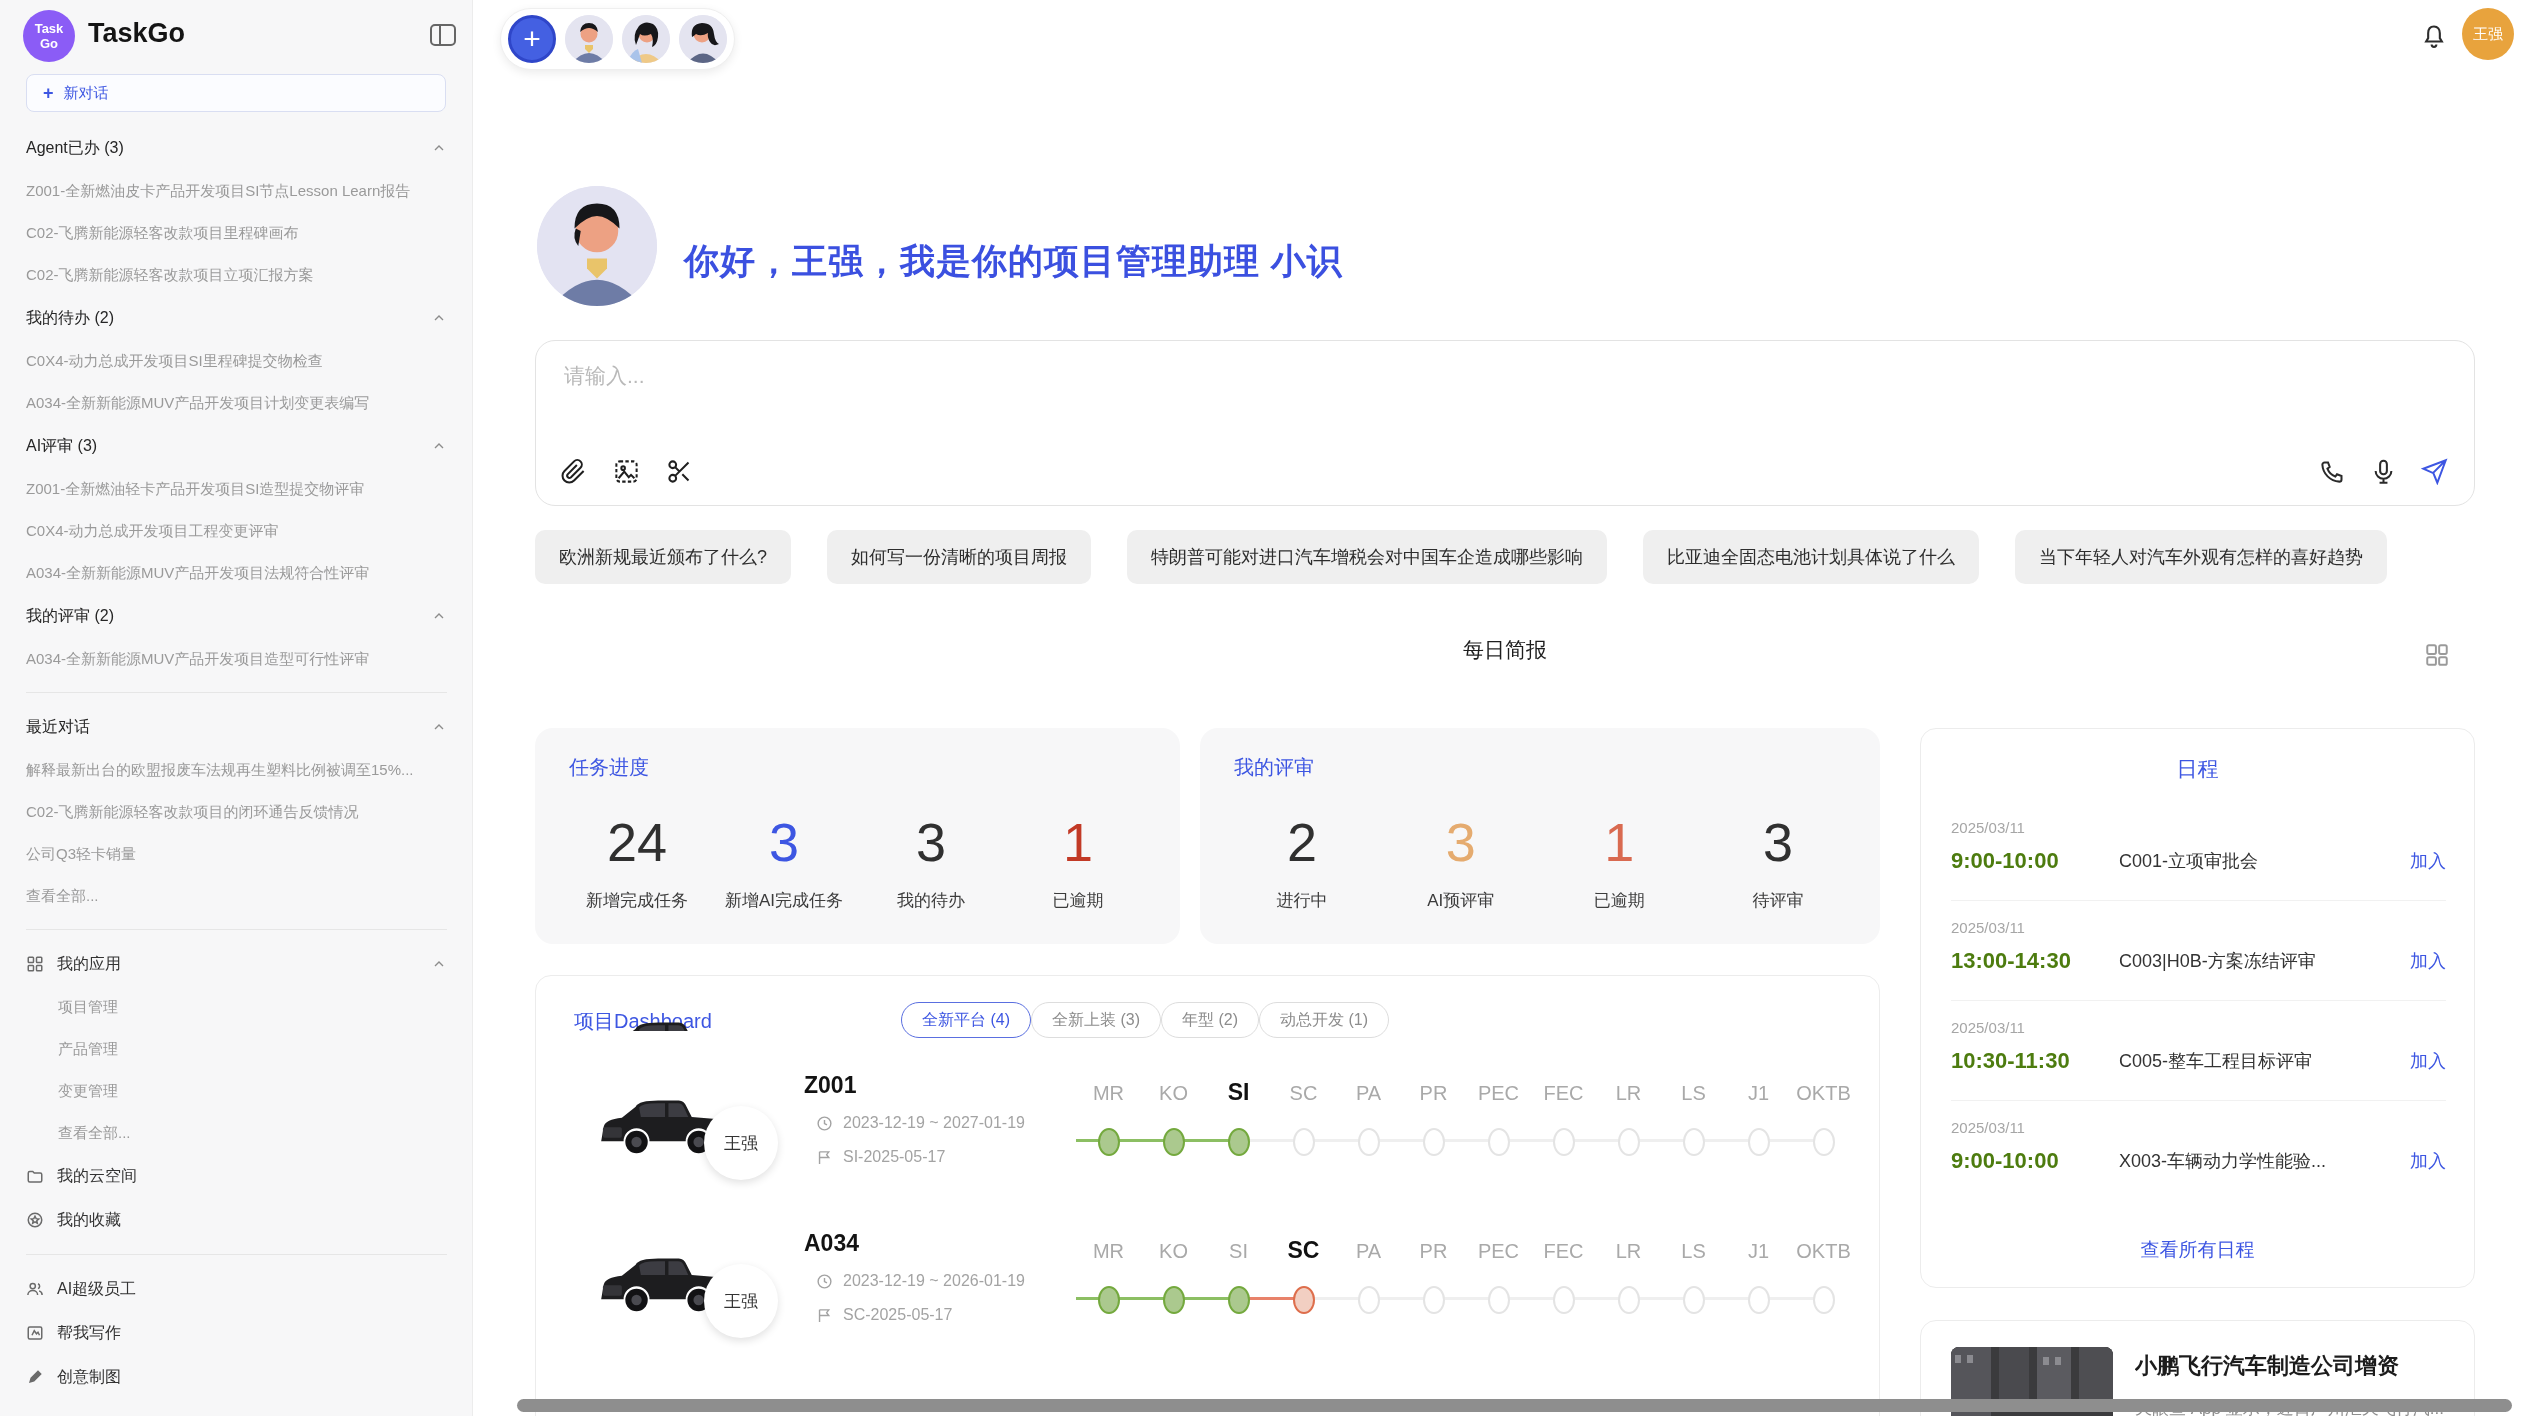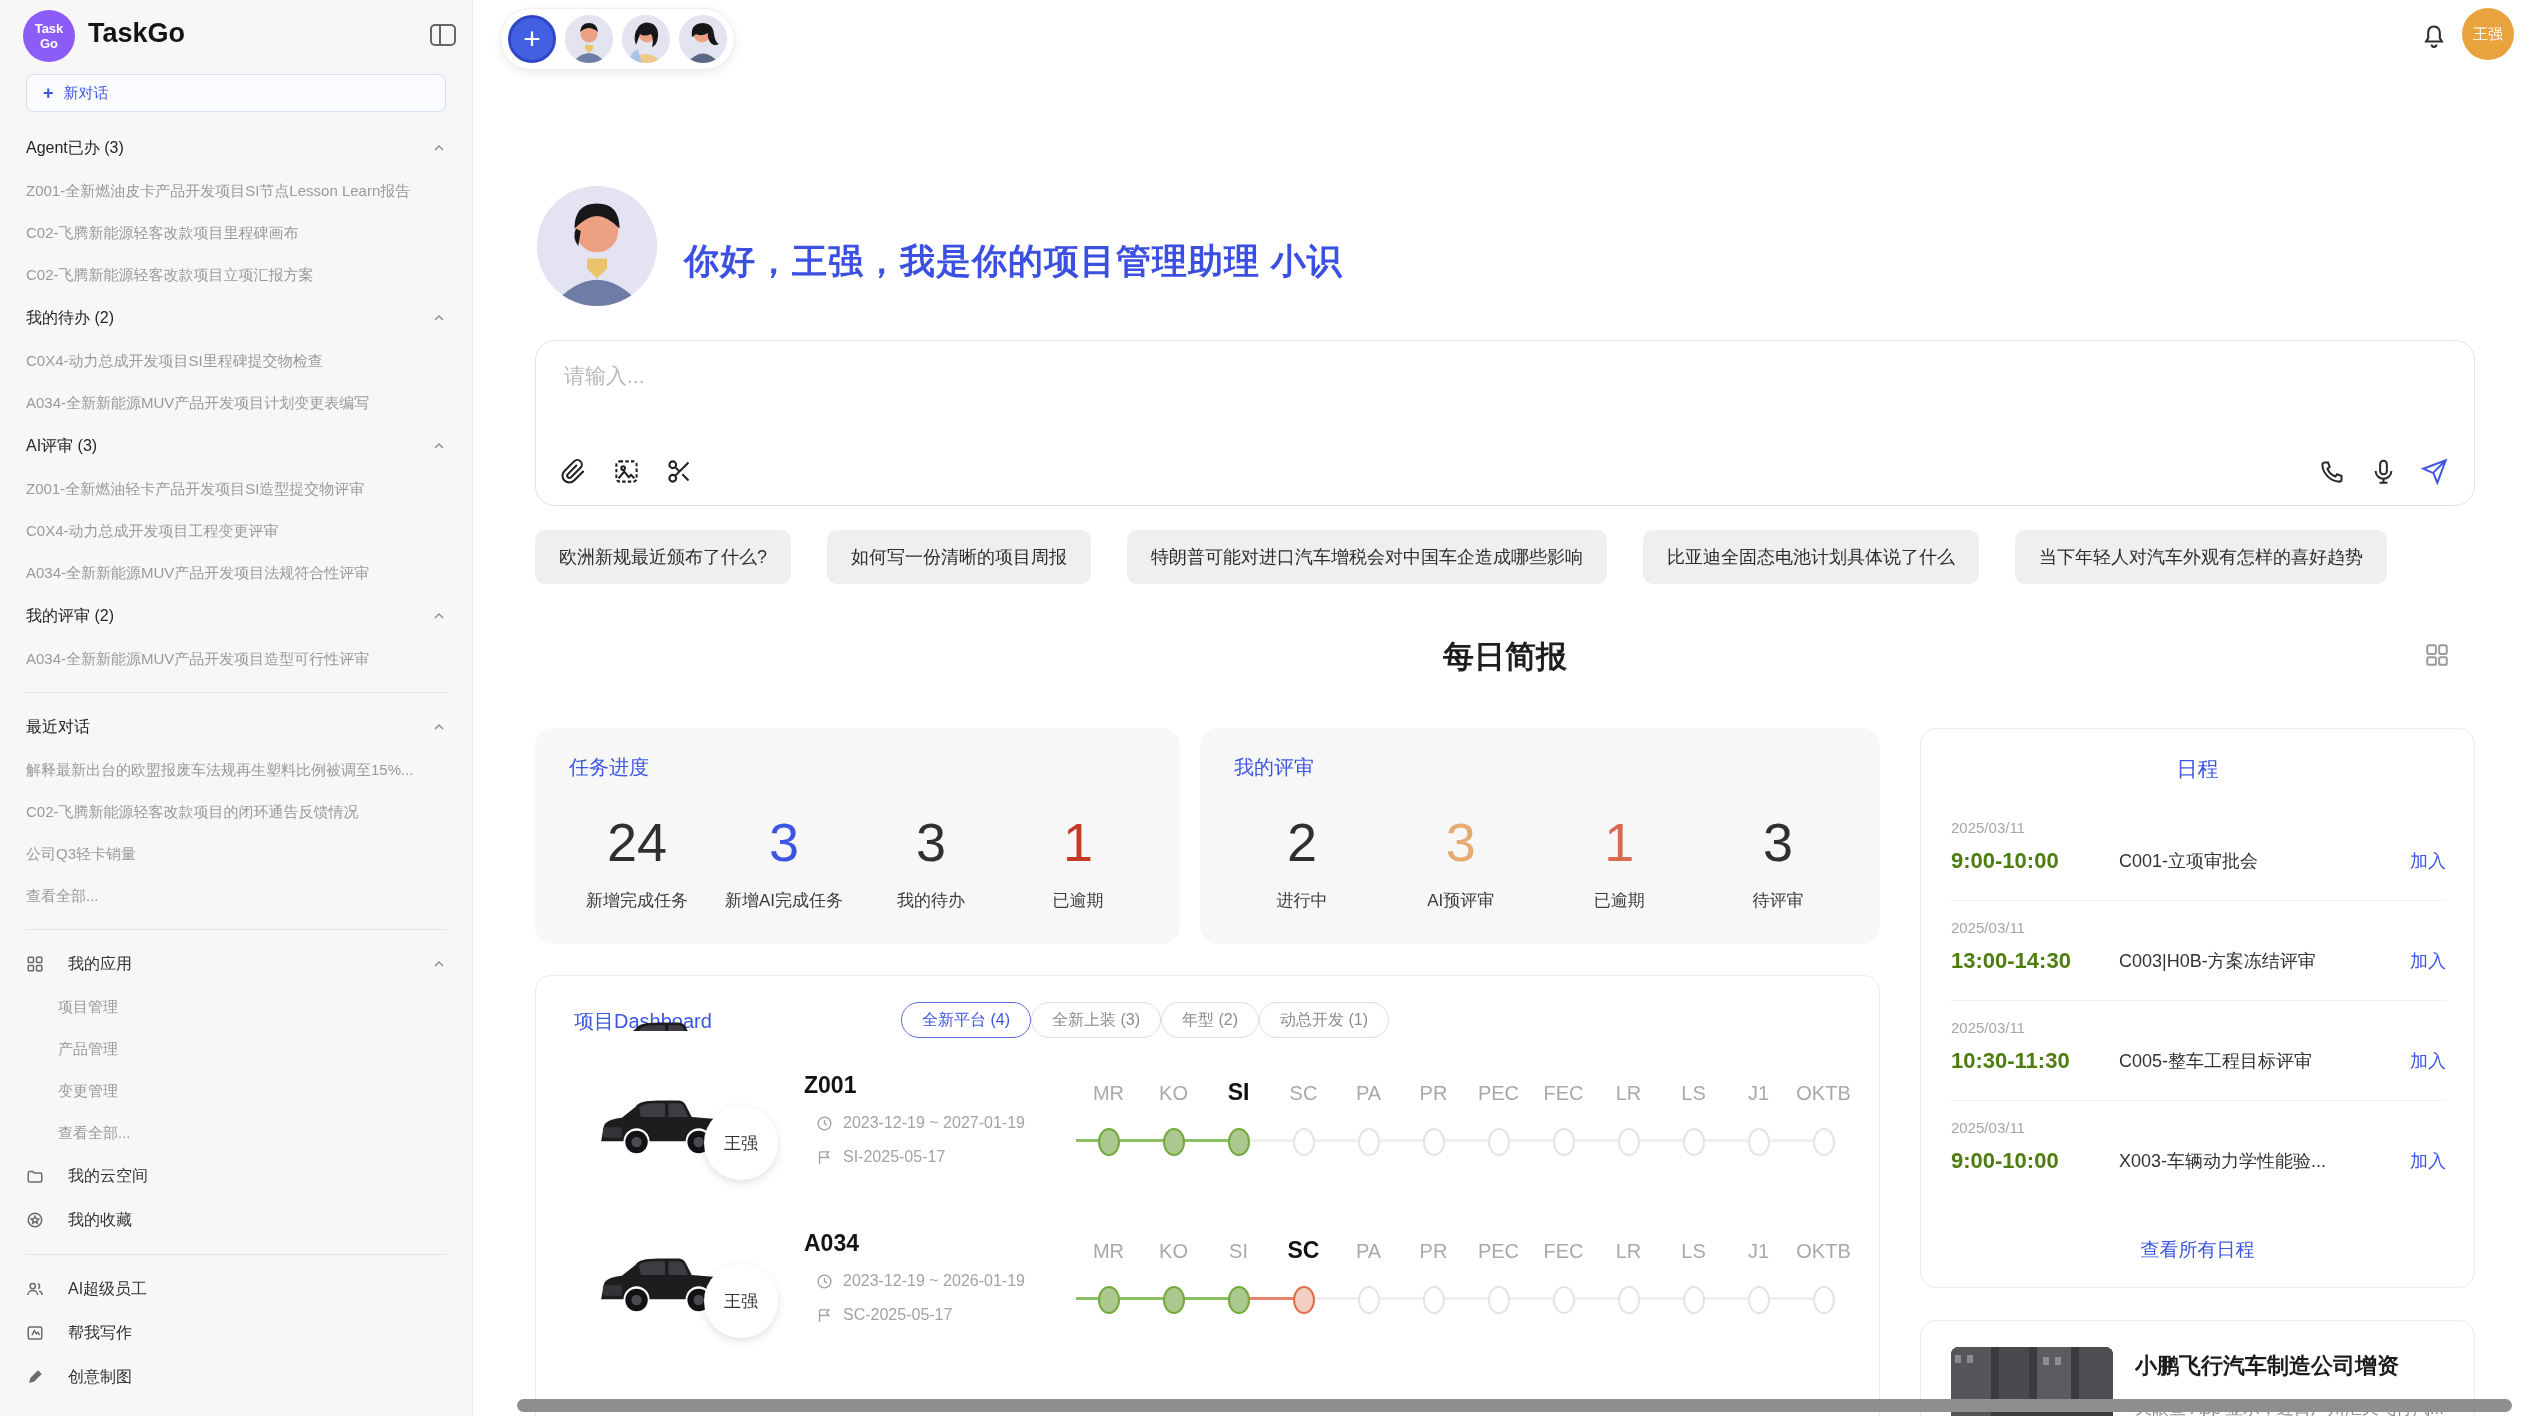--- a/index.html
+++ b/index.html
@@ -15,21 +15,21 @@
   .collapse-btn{position:absolute;left:430px;top:24px;width:26px;height:22px;border:2px solid #666;border-radius:5px;box-sizing:border-box}
   .collapse-btn::after{content:"";position:absolute;left:7px;top:0;width:2px;height:18px;background:#666}
   .new-chat{position:absolute;left:26px;top:74px;width:420px;height:38px;background:#fbfcff;border:1px solid #d9def2;border-radius:8px;
     box-sizing:border-box;display:flex;align-items:center;gap:10px;padding:0 16px;color:#3d56e2;font-size:15px;cursor:pointer}
   .new-chat .plus{font-size:18px;font-weight:bold}
   #side-list{position:absolute;left:26px;top:126px;width:421px;bottom:0;overflow:hidden}
   .sgroup-header{height:44px;display:flex;align-items:center;justify-content:space-between;font-size:16px;color:#262626}
   .chev{width:16px;height:16px;color:#8c8c8c}
   .sitem{height:42px;line-height:42px;font-size:15px;color:#9a9a9a;white-space:nowrap;overflow:hidden;cursor:pointer}
   .sdivider{border-top:1px solid #e6e6e6;margin:12px 0}
-  .srow{height:44px;display:flex;align-items:center;gap:24px;font-size:16px;color:#333;cursor:pointer}
+  .srow{height:44px;display:flex;align-items:center;gap:13px;font-size:16px;color:#333;cursor:pointer}
   .srow .sicon{width:18px;height:18px;color:#6b6b6b;flex:0 0 auto}
   .sub{padding-left:32px}
 
   
   #top-pill{position:absolute;left:500px;top:8px;height:60px;border-radius:32px;background:#fff;border:1px solid #efefef;
     box-shadow:0 3px 10px rgba(0,0,0,.08);display:flex;align-items:center;gap:9px;padding:0 7px}
   .pill-add{width:48px;height:48px;border-radius:50%;background:#4460e2;border:3px solid #2f46c9;box-sizing:border-box;
     color:#fff;display:flex;align-items:center;justify-content:center;font-size:30px;font-weight:300;cursor:pointer}
   .avatar-s{width:48px;height:48px;border-radius:50%;overflow:hidden;background:#e4e4f0}
   #bell{position:absolute;left:2420px;top:22px;width:28px;height:30px;color:#2d2d2d;cursor:pointer}
@@ -48,21 +48,21 @@
   .comp-icons-left{position:absolute;left:24px;bottom:20px;display:flex;gap:26px;color:#1f1f1f}
   .comp-icons-right{position:absolute;right:26px;bottom:20px;display:flex;gap:24px;align-items:center;color:#2a2a2a}
   .cicon{width:27px;height:27px;cursor:pointer}
   .send{color:#3d56e2}
 
   
   #chips{position:absolute;left:535px;top:530px;width:1940px;display:flex;gap:36px}
   .chip{height:54px;line-height:54px;background:#efefef;border-radius:10px;padding:0 24px;font-size:18px;color:#2d2d2d;white-space:nowrap;cursor:pointer}
 
   
-  #brief-title{position:absolute;left:535px;top:636px;width:1940px;text-align:center;font-size:31px;font-weight:bold;color:#1e1e1e}
+  #brief-title{position:absolute;left:535px;top:636px;width:1940px;text-align:center;font-size:21px;font-weight:normal;color:#1e1e1e}
   #brief-grid-icon{position:absolute;left:2424px;top:642px;width:26px;height:26px;color:#9a9a9a;cursor:pointer}
   .stat-card{position:absolute;top:728px;height:216px;background:#f7f7f8;border-radius:18px;box-sizing:border-box;padding:26px 34px}
   .stat-card .sc-title{font-size:20px;color:#3d56e2}
   .stat-row{display:flex;justify-content:space-between;margin-top:28px;padding:0 8px}
   .stat{text-align:center;min-width:120px}
   .stat .num{font-size:54px;line-height:66px}
   .stat .lbl{font-size:17px;color:#3c3c3c;margin-top:14px}
 
   
   #dash{position:absolute;left:535px;top:975px;width:1345px;height:470px;background:#fff;border:1px solid #ececec;border-radius:16px;box-sizing:border-box}

